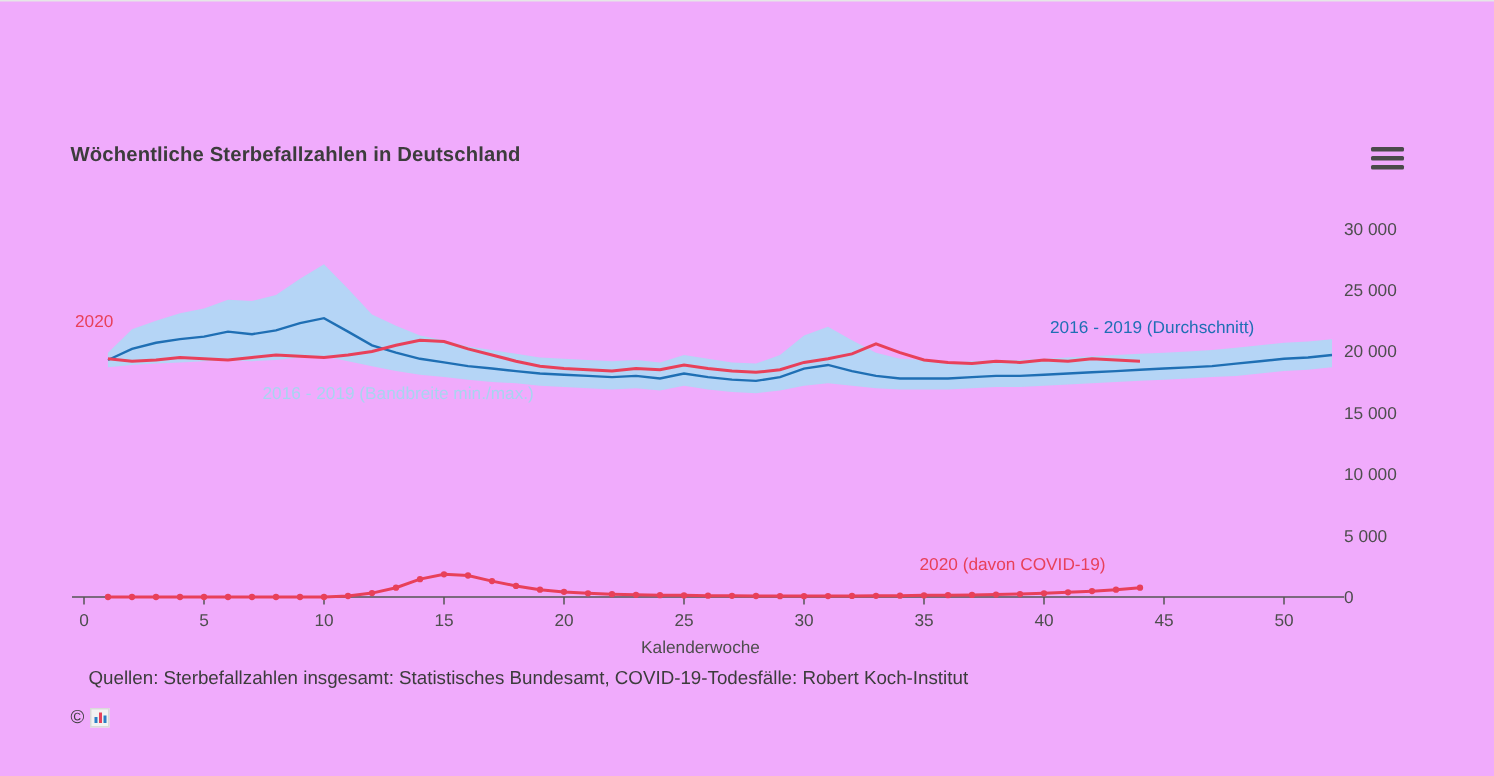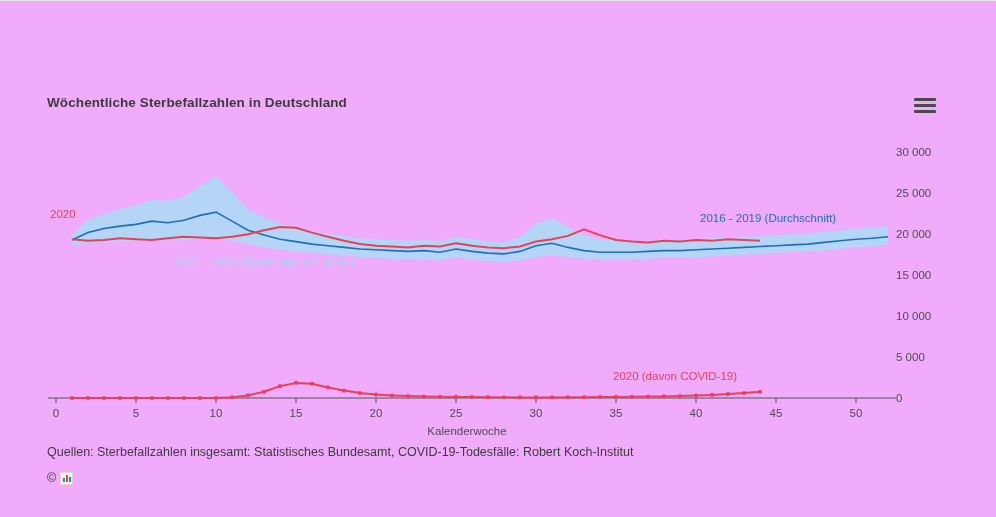--- a/index.html
+++ b/index.html
@@ -84,21 +84,21 @@
     font-family: "Liberation Sans", sans-serif;
   }
 
   .source-line {
     position: absolute;
     left: 47px;
     font-size: 12.5px;
     color: #3c3c3c;
     white-space: nowrap;
   }
-  #source-1 { top: 445px; }
+  #source-1 { top: 445px; margin-left: 12px; }
   #copyright-row {
     position: absolute;
     left: 47px;
     top: 471px;
     display: flex;
     align-items: center;
     gap: 4px;
     font-size: 12.5px;
     color: #3c3c3c;
     white-space: nowrap;

